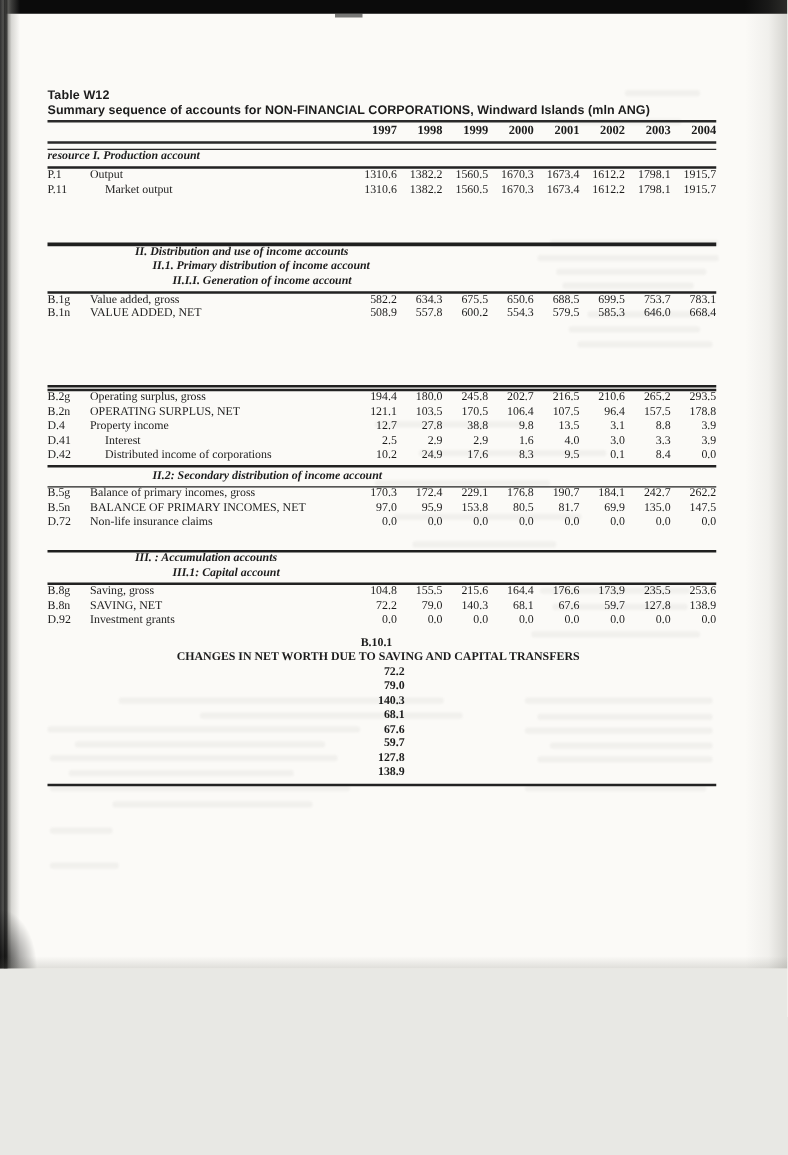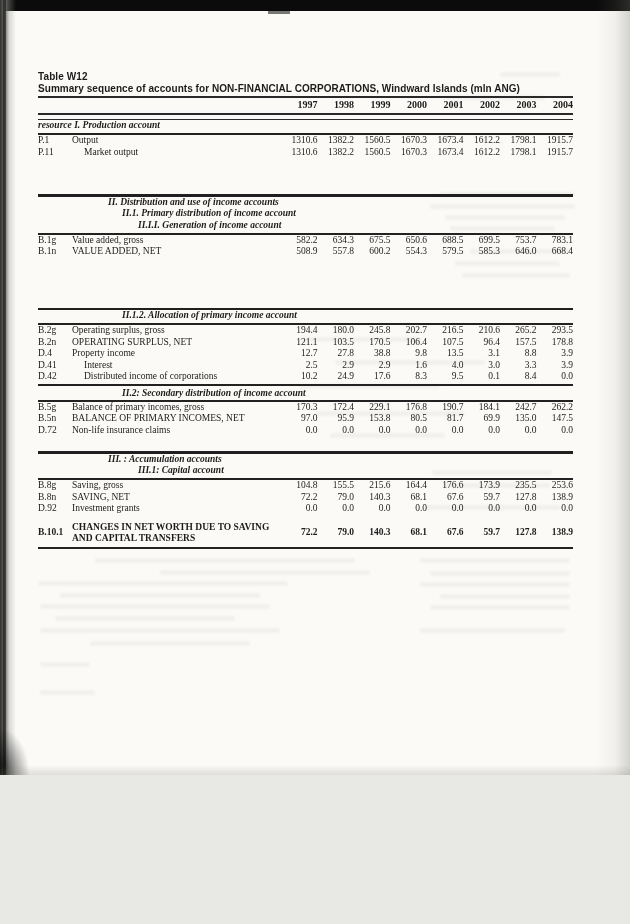--- a/index.html
+++ b/index.html
@@ -51,21 +51,21 @@
   .sec-3 .hrule{height:1.5px;}
   .bottom-rule{height:2px;background:#222;margin-top:1px;}
   .sec-4 .bottom-rule{margin-top:2px;}
 
   .row{display:flex;align-items:center;font-size:9.5px;line-height:11.5px;}
   .sec-0 .row:first-of-type{margin-top:1px;}
   .code{width:34px;flex:none;}
   .label{flex:1;padding-right:6px;}
   .lind-1{padding-left:12px;}
   .val{width:36.5px;flex:none;text-align:right;}
-  .row-strong{font-weight:bold;}
+  .row-strong{font-weight:bold;flex-direction:column;}
   .row-gap{margin-top:7px;}
 
   .pagenum{position:absolute;left:38px;top:857px;width:535px;text-align:center;
            font-size:11.5px;line-height:14px;}
 </style>
 </head>
 <body>
 
 <div class="page">
 
@@ -190,23 +190,20 @@
             <span class="val">600.2</span>
             <span class="val">554.3</span>
             <span class="val">579.5</span>
             <span class="val">585.3</span>
             <span class="val">646.0</span>
             <span class="val">668.4</span>
           </div>
         </div>
         <div class="sec sec-2">
           <div class="rule thick"></div>
-          <div class="sheads">
-            <div class="shead ind-2">II.1.2. Allocation of primary income account</div>
-          </div>
           <div class="hrule"></div>
           <div class="row">
             <span class="code">B.2g</span>
             <span class="label">Operating surplus, gross</span>
             <span class="val">194.4</span>
             <span class="val">180.0</span>
             <span class="val">245.8</span>
             <span class="val">202.7</span>
             <span class="val">216.5</span>
             <span class="val">210.6</span>

